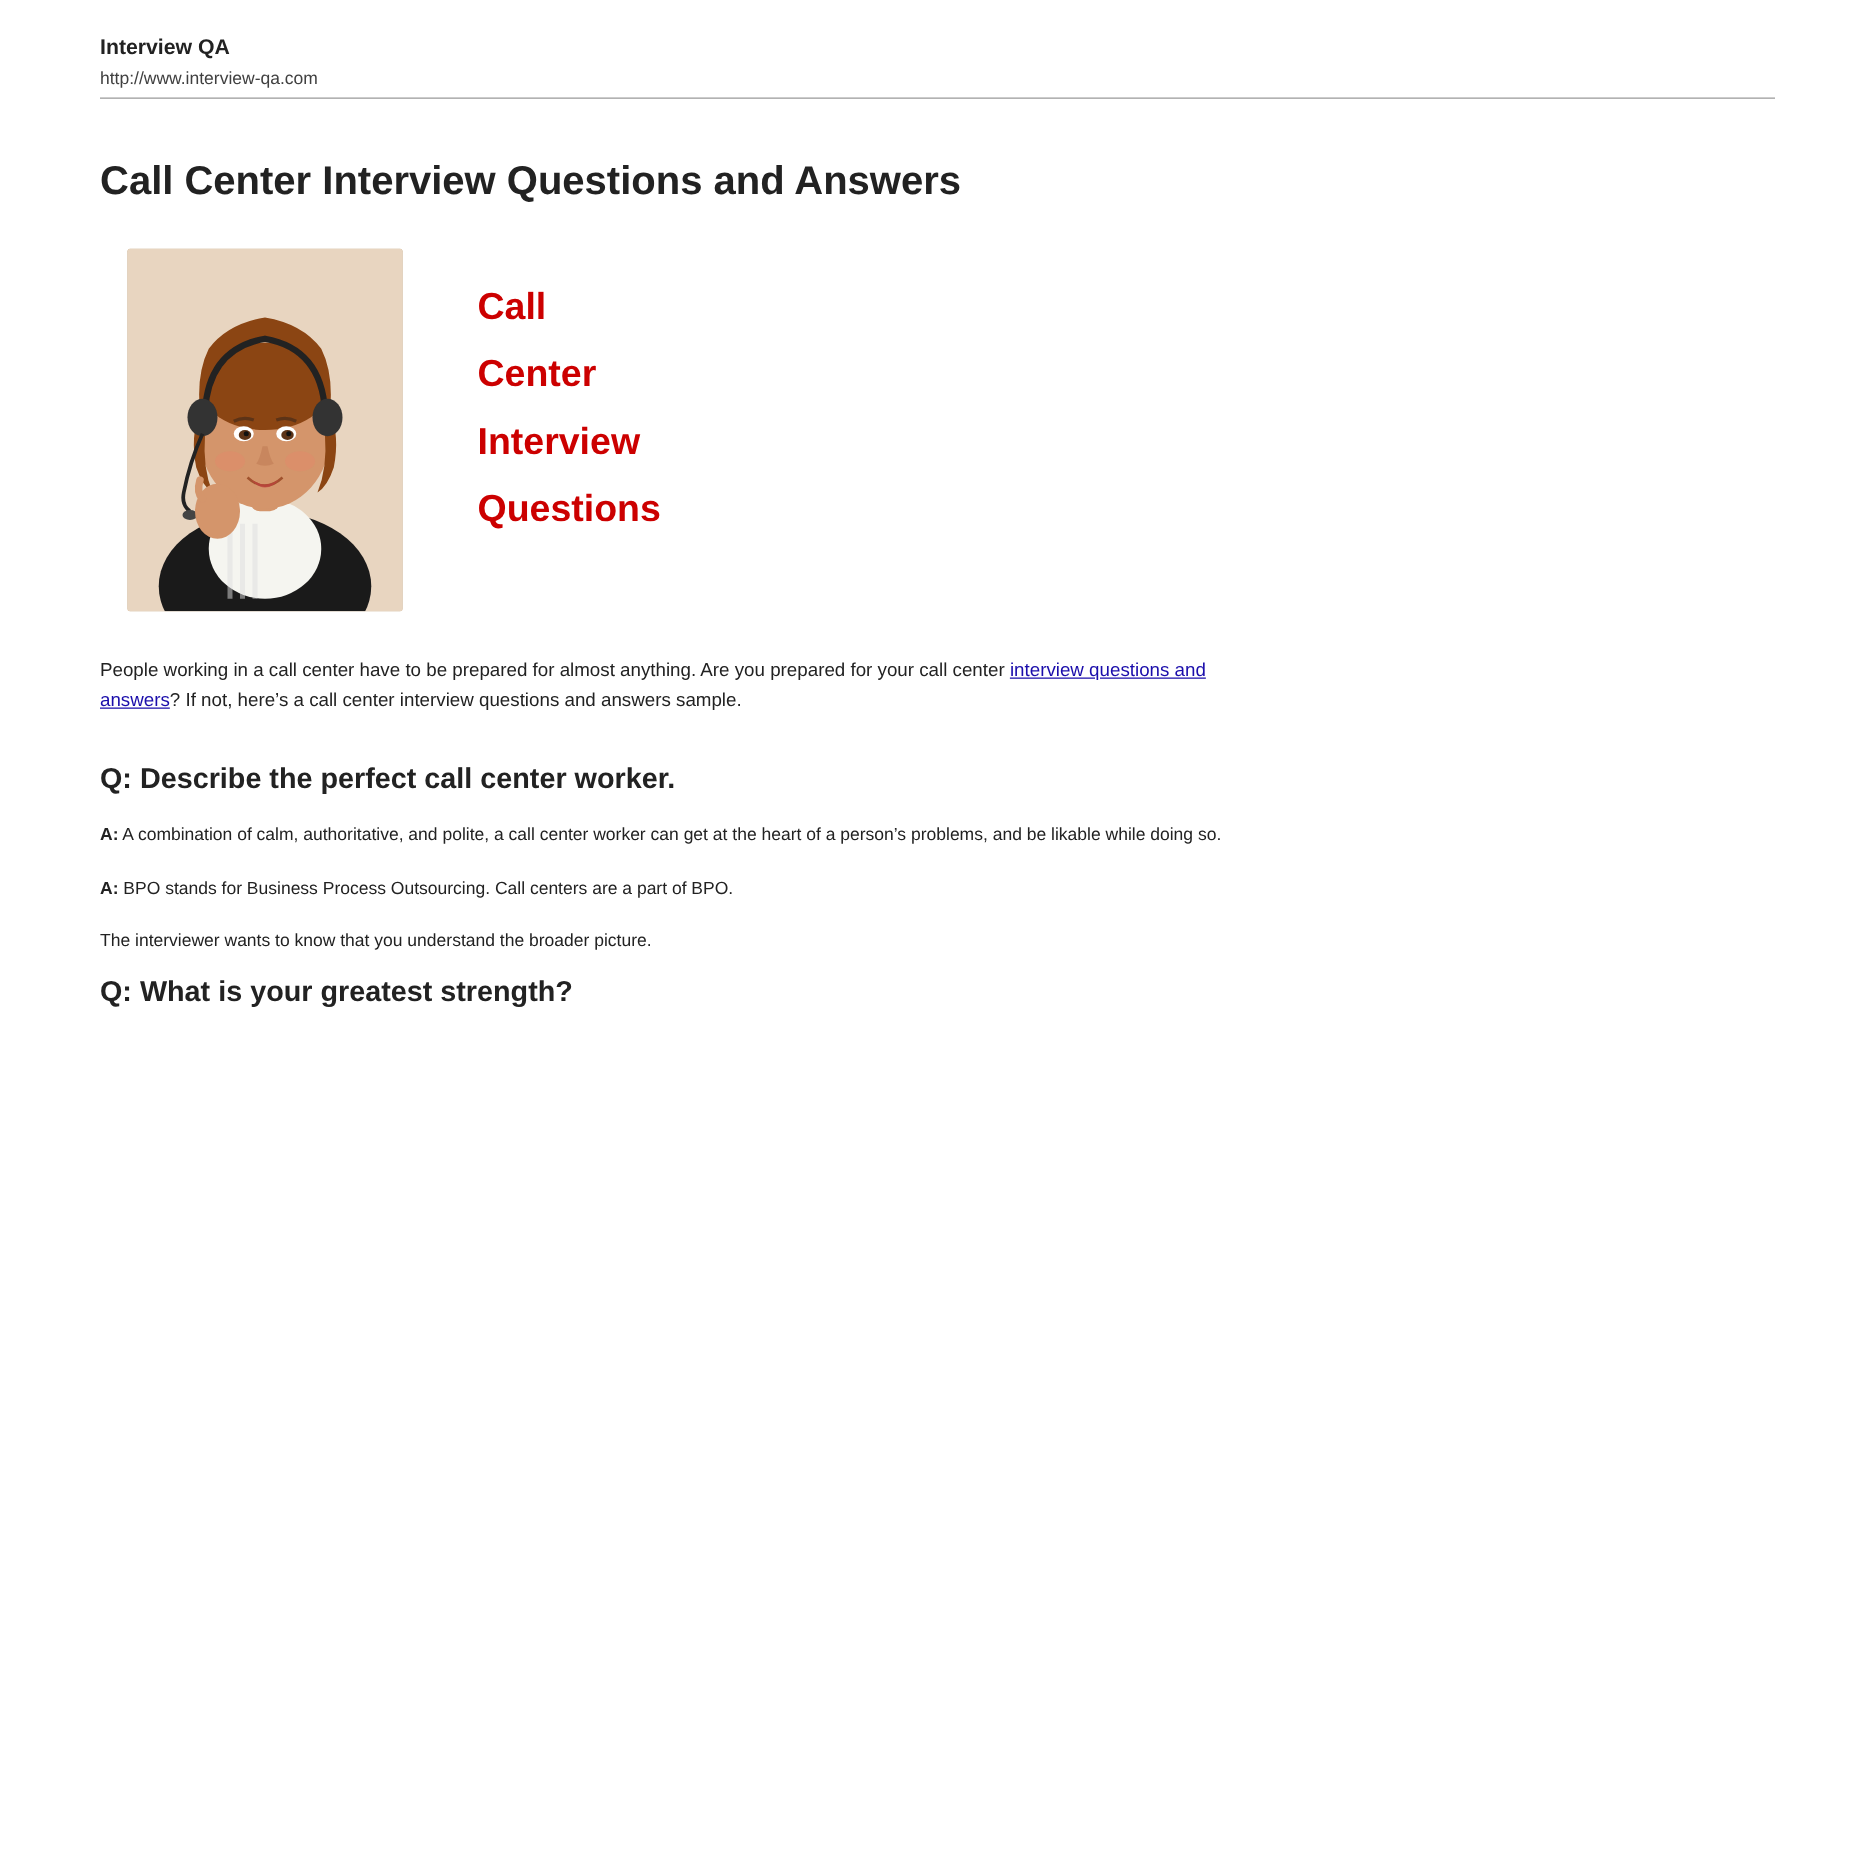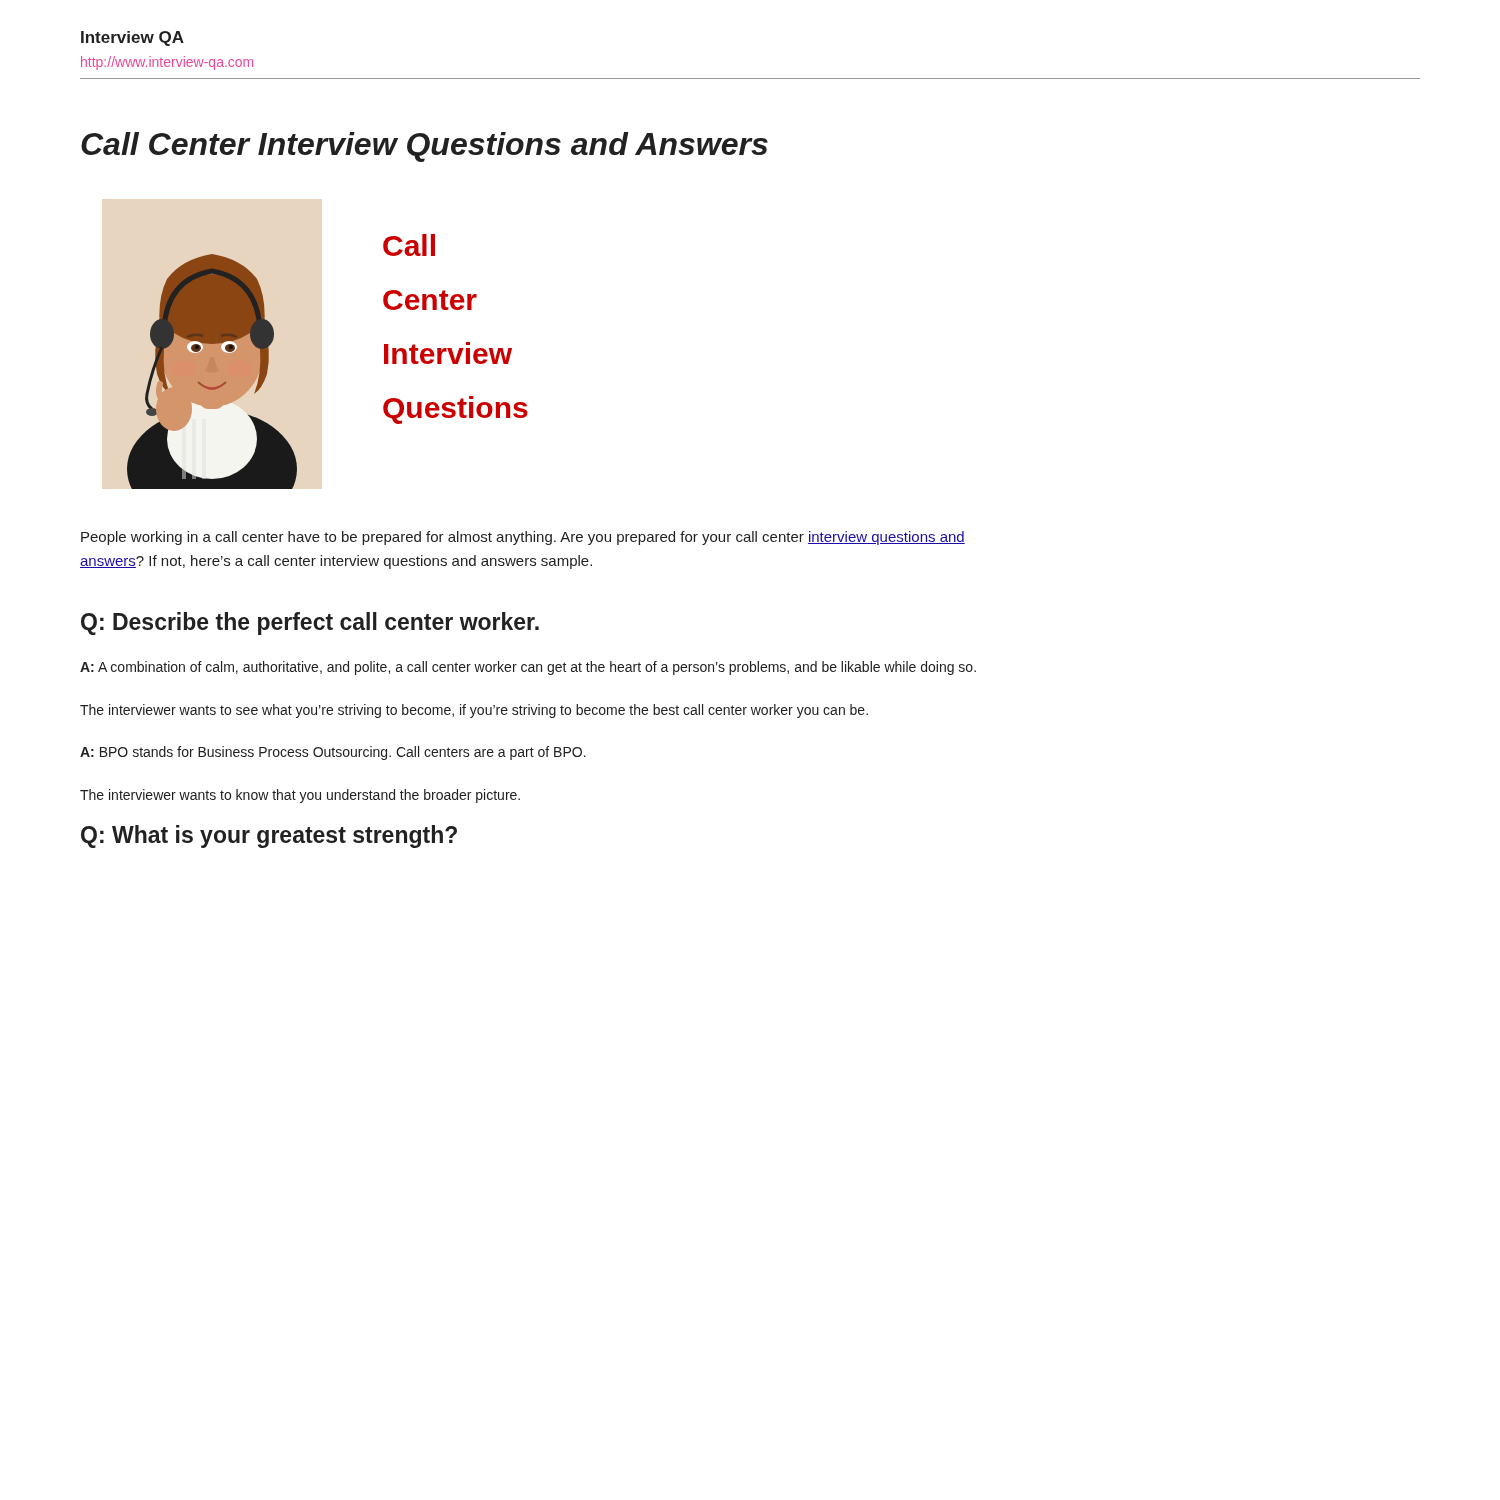--- a/index.html
+++ b/index.html
@@ -23,41 +23,40 @@
     }
 
     .header-title {
       font-weight: bold;
       font-size: 17px;
       margin-bottom: 6px;
     }
 
     .header-url {
       font-size: 14px;
-      color: #ec4899;
+      color: #404040;
       margin-bottom: 8px;
     }
 
     .header-divider {
       border: none;
       border-top: 1px solid #999;
       margin: 0;
     }
 
     .main-content {
       padding: 36px 80px 60px 80px;
       max-width: 1100px;
     }
 
     .page-title {
       font-size: 32px;
       font-weight: bold;
       margin-bottom: 36px;
       line-height: 1.2;
-      font-style: italic;
     }
 
     .hero-section {
       display: flex;
       align-items: flex-start;
       margin-bottom: 36px;
       gap: 60px;
       padding-left: 22px;
     }
 
@@ -207,21 +206,20 @@
 
   <p class="intro-paragraph">
     <span>People working in a call center have to be prepared for almost anything. Are you prepared for your call center </span><a class="intro-link">interview questions and answers</a><span>? If not, here’s a call center interview questions and answers sample.</span>
   </p>
 
   <div class="section-block">
     <h2 class="question-heading">Q: Describe the perfect call center worker.</h2>
     <p class="answer-paragraph">
       <strong>A:</strong><span> A combination of calm, authoritative, and polite, a call center worker can get at the heart of a person’s problems, and be likable while doing so.</span>
     </p>
-    <p class="answer-paragraph">The interviewer wants to see what you’re striving to become, if you’re striving to become the best call center worker you can be.</p>
   </div>
 
   <div class="section-block">
     <p class="answer-paragraph">
       <strong>A:</strong><span> BPO stands for Business Process Outsourcing. Call centers are a part of BPO.</span>
     </p>
     <p class="answer-paragraph">The interviewer wants to know that you understand the broader picture.</p>
   </div>
 
   <div class="section-block">

